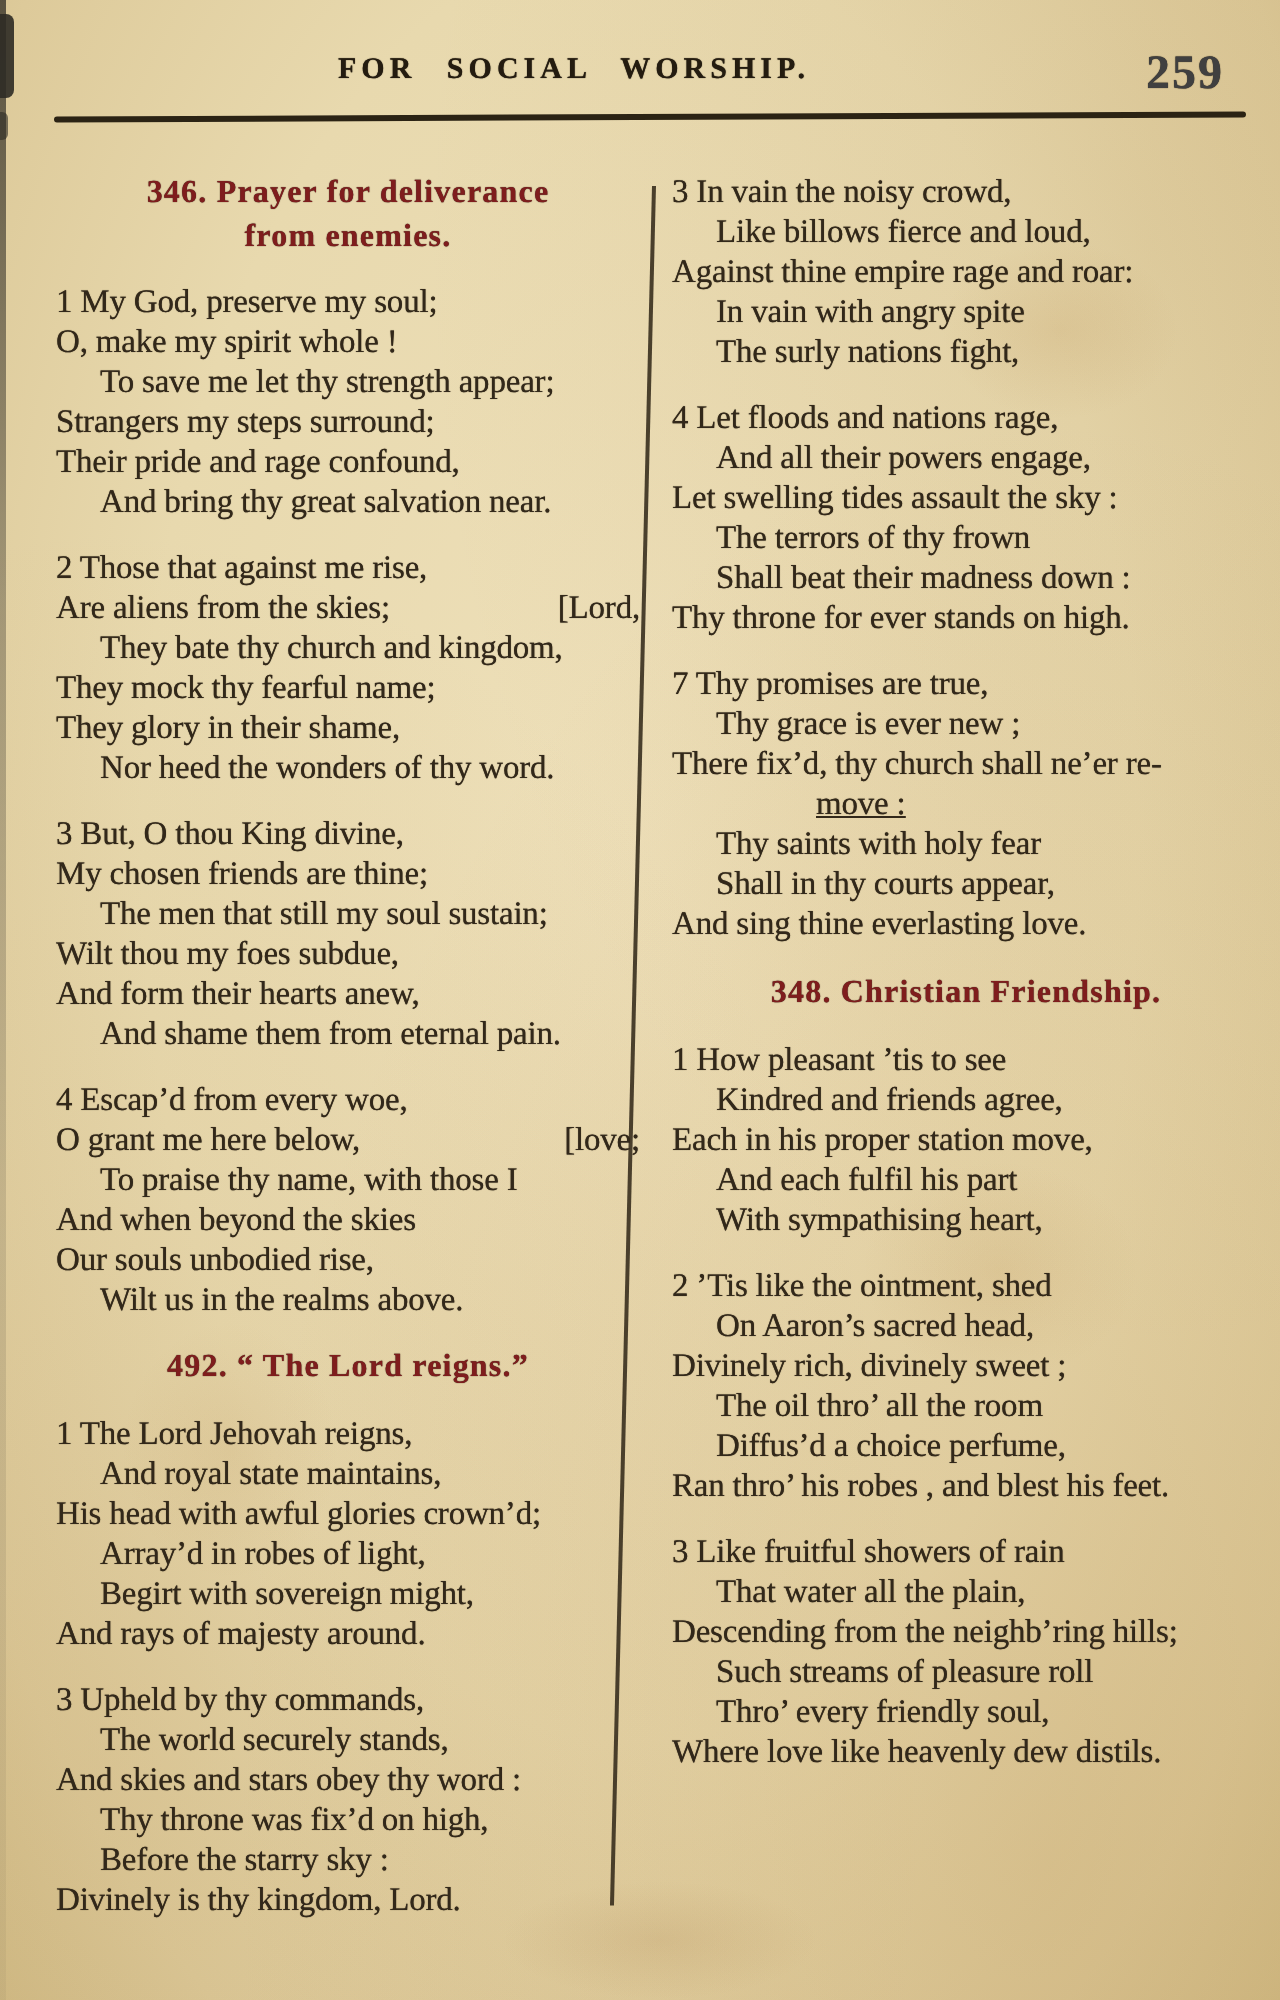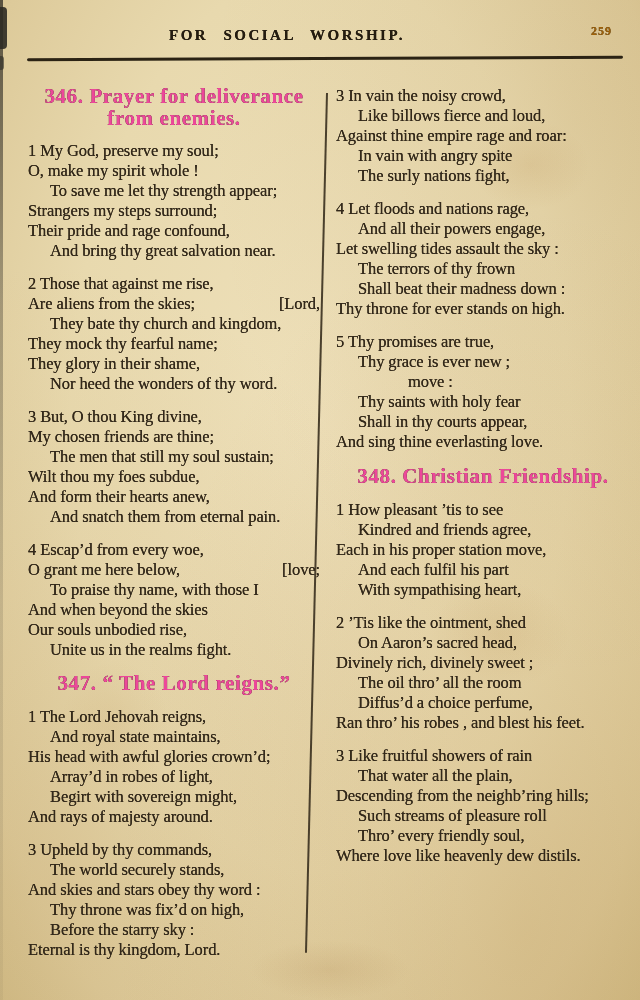--- a/index.html
+++ b/index.html
@@ -25,46 +25,46 @@
   .edge-mark-small{position:absolute;left:0;top:56px;width:4px;height:14px;background:#2d2b25;border-radius:0 3px 3px 0;opacity:.6;}
 
   .page-title{
     position:absolute;top:27px;left:0;width:590px;text-align:center;
     font-weight:bold;font-size:15px;letter-spacing:2.5px;word-spacing:9px;
     color:#241c10;padding-right:16px;box-sizing:border-box;
     text-shadow:0 0 0.5px #241c10;
   }
   .page-number{
     position:absolute;top:24px;right:28px;
-    font-weight:bold;font-size:12px;color:#a16207;letter-spacing:1px;
+    font-weight:bold;font-size:24px;color:#404040;letter-spacing:1px;
     text-shadow:0 0 0.5px #241c10;
   }
   .header-rule{
     position:absolute;top:57px;left:27px;width:596px;height:3px;
     background:#2b2314;border-radius:2px;transform:rotate(-0.25deg);
   }
   .col-divider{
     position:absolute;left:326px;top:93px;width:2px;height:860px;
     background:#382f1e;transform:rotate(1.4deg);transform-origin:top center;opacity:.9;
   }
 
   .column{position:absolute;top:86px;font-size:16.5px;line-height:20px;}
   .column-left{left:28px;width:292px;}
   .column-right{left:336px;width:294px;}
   .column .line{white-space:nowrap;letter-spacing:-0.1px;
     text-shadow:0 0 0.4px rgba(40,30,16,0.9);}
   .indent-0{padding-left:0;}
   .indent-1{padding-left:22px;}
-  .indent-2{padding-left:72px;}
+  .indent-2{padding-left:72px;text-decoration:underline;}
   .line.has-catch{display:flex;justify-content:space-between;}
   .catchword{padding-left:8px;}
 
   .hymn-heading{
-    text-align:center;font-weight:bold;font-size:21px;line-height:21.5px;
-    margin:6px 0 12px;color:#ec4899;letter-spacing:0.6px;
+    text-align:center;font-weight:bold;font-size:16px;line-height:21.5px;
+    margin:6px 0 12px;color:#7f1d1d;letter-spacing:0.6px;
     text-shadow:0 0 0.5px #241c10;
   }
   .column .hymn-heading:first-child{margin-top:0;}
   .column-right .hymn-heading{margin-top:14px;}
   .verse{margin-bottom:13px;}
   .verse:last-child{margin-bottom:0;}
 </style>
 </head>
 <body>
 
@@ -105,72 +105,73 @@
       <div class="line indent-0">They mock thy fearful name;</div>
       <div class="line indent-0">They glory in their shame,</div>
       <div class="line indent-1">Nor heed the wonders of thy word.</div>
     </div>
     <div class="verse">
       <div class="line indent-0">3 But, O thou King divine,</div>
       <div class="line indent-0">My chosen friends are thine;</div>
       <div class="line indent-1">The men that still my soul sustain;</div>
       <div class="line indent-0">Wilt thou my foes subdue,</div>
       <div class="line indent-0">And form their hearts anew,</div>
-      <div class="line indent-1">And snatch them from eternal pain.</div>
+      <div class="line indent-1">And shame them from eternal pain.</div>
     </div>
     <div class="verse">
       <div class="line indent-0">4 Escap’d from every woe,</div>
       <div class="line indent-0 has-catch">
         <span class="line-text">O grant me here below,</span>
         <span class="catchword">[love;</span>
       </div>
       <div class="line indent-1">To praise thy name, with those I</div>
       <div class="line indent-0">And when beyond the skies</div>
       <div class="line indent-0">Our souls unbodied rise,</div>
-      <div class="line indent-1">Unite us in the realms fight.</div>
+      <div class="line indent-1">Wilt us in the realms above.</div>
     </div>
     <div class="hymn-heading">
-      <div class="heading-line">347. “ The Lord reigns.”</div>
+      <div class="heading-line">492. “ The Lord reigns.”</div>
     </div>
     <div class="verse">
       <div class="line indent-0">1 The Lord Jehovah reigns,</div>
       <div class="line indent-1">And royal state maintains,</div>
       <div class="line indent-0">His head with awful glories crown’d;</div>
       <div class="line indent-1">Array’d in robes of light,</div>
       <div class="line indent-1">Begirt with sovereign might,</div>
       <div class="line indent-0">And rays of majesty around.</div>
     </div>
     <div class="verse">
       <div class="line indent-0">3 Upheld by thy commands,</div>
       <div class="line indent-1">The world securely stands,</div>
       <div class="line indent-0">And skies and stars obey thy word :</div>
       <div class="line indent-1">Thy throne was fix’d on high,</div>
       <div class="line indent-1">Before the starry sky :</div>
-      <div class="line indent-0">Eternal is thy kingdom, Lord.</div>
+      <div class="line indent-0">Divinely is thy kingdom, Lord.</div>
     </div>
   </div>
 <div class="column column-right">
     <div class="verse">
       <div class="line indent-0">3 In vain the noisy crowd,</div>
       <div class="line indent-1">Like billows fierce and loud,</div>
       <div class="line indent-0">Against thine empire rage and roar:</div>
       <div class="line indent-1">In vain with angry spite</div>
       <div class="line indent-1">The surly nations fight,</div>
     </div>
     <div class="verse">
       <div class="line indent-0">4 Let floods and nations rage,</div>
       <div class="line indent-1">And all their powers engage,</div>
       <div class="line indent-0">Let swelling tides assault the sky :</div>
       <div class="line indent-1">The terrors of thy frown</div>
       <div class="line indent-1">Shall beat their madness down :</div>
       <div class="line indent-0">Thy throne for ever stands on high.</div>
     </div>
     <div class="verse">
-      <div class="line indent-0">5 Thy promises are true,</div>
+      <div class="line indent-0">7 Thy promises are true,</div>
       <div class="line indent-1">Thy grace is ever new ;</div>
+      <div class="line indent-0">There fix’d, thy church shall ne’er re-</div>
       <div class="line indent-2">move :</div>
       <div class="line indent-1">Thy saints with holy fear</div>
       <div class="line indent-1">Shall in thy courts appear,</div>
       <div class="line indent-0">And sing thine everlasting love.</div>
     </div>
     <div class="hymn-heading">
       <div class="heading-line">348. Christian Friendship.</div>
     </div>
     <div class="verse">
       <div class="line indent-0">1 How pleasant ’tis to see</div>

